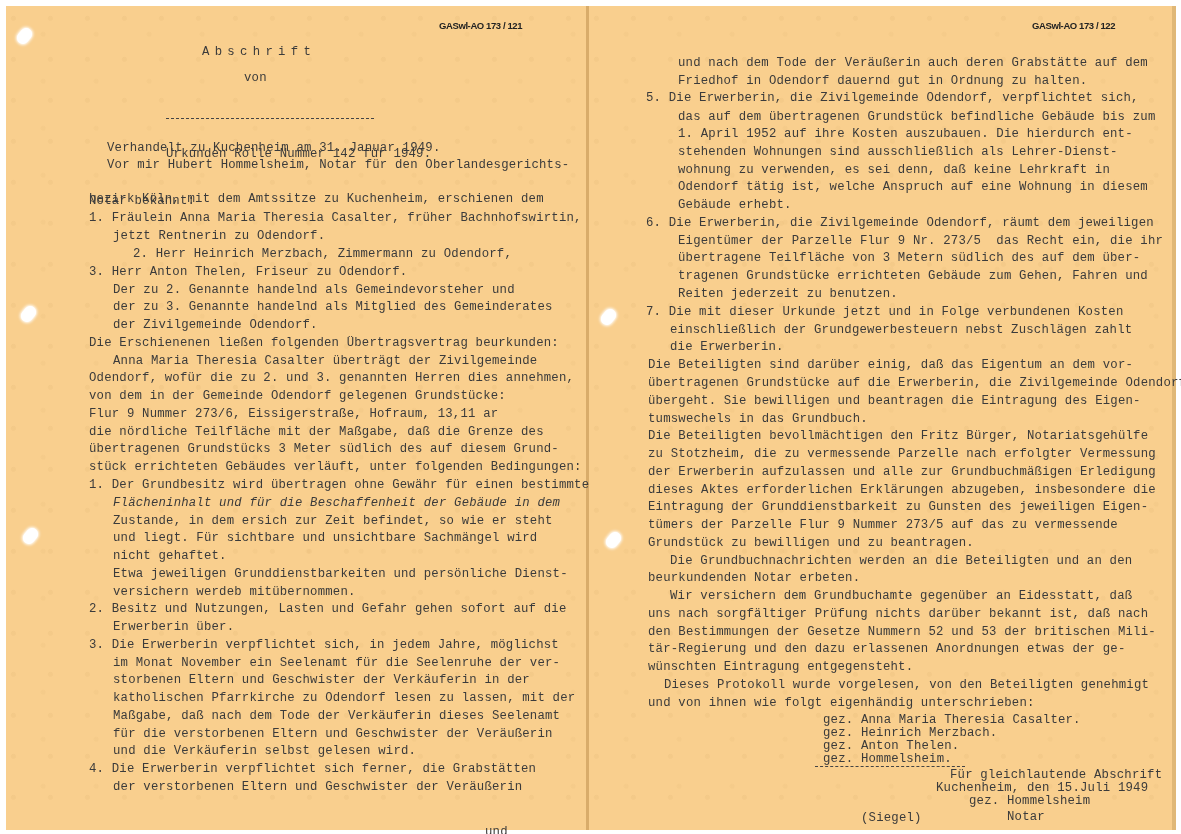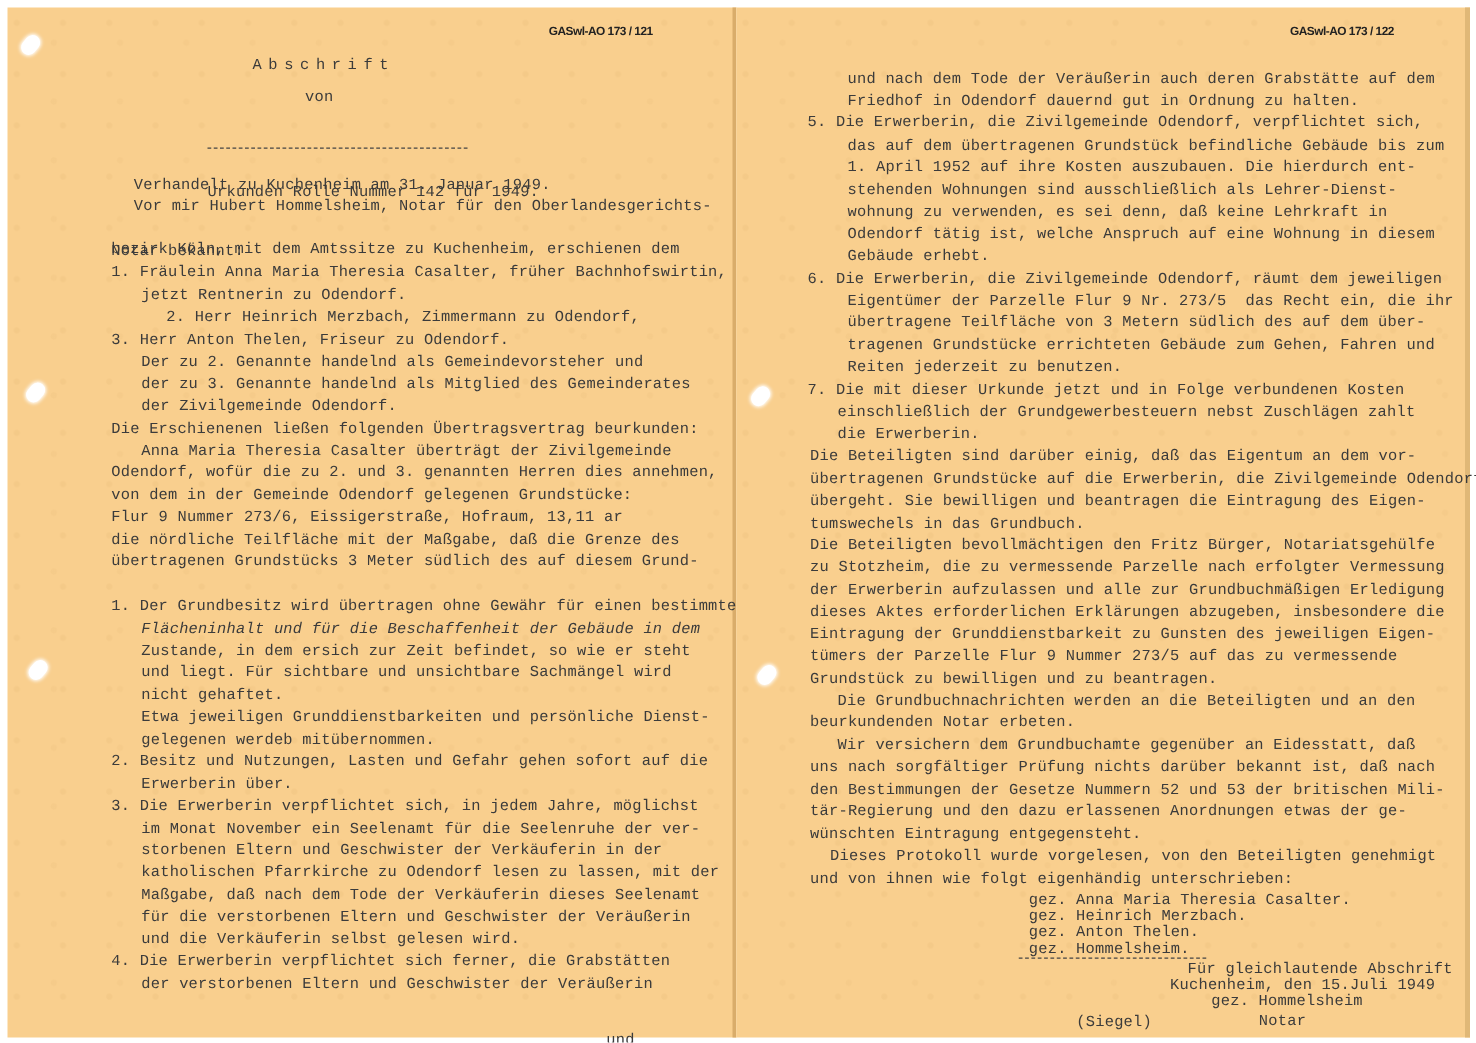--- a/index.html
+++ b/index.html
@@ -59,27 +59,28 @@
   <div class="tw" style="left:107px;top:276px;">Der zu 2. Genannte handelnd als Gemeindevorsteher und</div>
   <div class="tw" style="left:107px;top:293px;">der zu 3. Genannte handelnd als Mitglied des Gemeinderates</div>
   <div class="tw" style="left:107px;top:311px;">der Zivilgemeinde Odendorf.</div>
   <div class="tw" style="left:83px;top:329px;">Die Erschienenen ließen folgenden Übertragsvertrag beurkunden:</div>
   <div class="tw" style="left:107px;top:347px;">Anna Maria Theresia Casalter überträgt der Zivilgemeinde</div>
   <div class="tw" style="left:83px;top:364px;">Odendorf, wofür die zu 2. und 3. genannten Herren dies annehmen,</div>
   <div class="tw" style="left:83px;top:382px;">von dem in der Gemeinde Odendorf gelegenen Grundstücke:</div>
   <div class="tw" style="left:83px;top:400px;">Flur 9 Nummer 273/6, Eissigerstraße, Hofraum, 13,11 ar</div>
   <div class="tw" style="left:83px;top:418px;">die nördliche Teilfläche mit der Maßgabe, daß die Grenze des</div>
   <div class="tw" style="left:83px;top:435px;">übertragenen Grundstücks 3 Meter südlich des auf diesem Grund-</div>
+  <div class="tw" style="left:83px;top:453px;">stück errichteten Gebäudes verläuft, unter folgenden Bedingungen:</div>
   <div class="tw" style="left:83px;top:471px;">1. Der Grundbesitz wird übertragen ohne Gewähr für einen bestimmten</div>
   <div class="tw" style="left:107px;top:489px;font-style:italic;">Flächeninhalt und für die Beschaffenheit der Gebäude in dem</div>
   <div class="tw" style="left:107px;top:507px;">Zustande, in dem ersich zur Zeit befindet, so wie er steht</div>
   <div class="tw" style="left:107px;top:524px;">und liegt. Für sichtbare und unsichtbare Sachmängel wird</div>
   <div class="tw" style="left:107px;top:542px;">nicht gehaftet.</div>
   <div class="tw" style="left:107px;top:560px;">Etwa jeweiligen Grunddienstbarkeiten und persönliche Dienst-</div>
-  <div class="tw" style="left:107px;top:578px;">gelegenen werdeb mitübernommen.</div>
+  <div class="tw" style="left:107px;top:578px;">versichern werdeb mitübernommen.</div>
   <div class="tw" style="left:83px;top:595px;">2. Besitz und Nutzungen, Lasten und Gefahr gehen sofort auf die</div>
   <div class="tw" style="left:107px;top:613px;">Erwerberin über.</div>
   <div class="tw" style="left:83px;top:631px;">3. Die Erwerberin verpflichtet sich, in jedem Jahre, möglichst</div>
   <div class="tw" style="left:107px;top:649px;">im Monat November ein Seelenamt für die Seelenruhe der ver-</div>
   <div class="tw" style="left:107px;top:666px;">storbenen Eltern und Geschwister der Verkäuferin in der</div>
   <div class="tw" style="left:107px;top:684px;">katholischen Pfarrkirche zu Odendorf lesen zu lassen, mit der</div>
   <div class="tw" style="left:107px;top:702px;">Maßgabe, daß nach dem Tode der Verkäuferin dieses Seelenamt</div>
   <div class="tw" style="left:107px;top:720px;">für die verstorbenen Eltern und Geschwister der Veräußerin</div>
   <div class="tw" style="left:107px;top:737px;">und die Verkäuferin selbst gelesen wird.</div>
   <div class="tw" style="left:83px;top:755px;">4. Die Erwerberin verpflichtet sich ferner, die Grabstätten</div>

